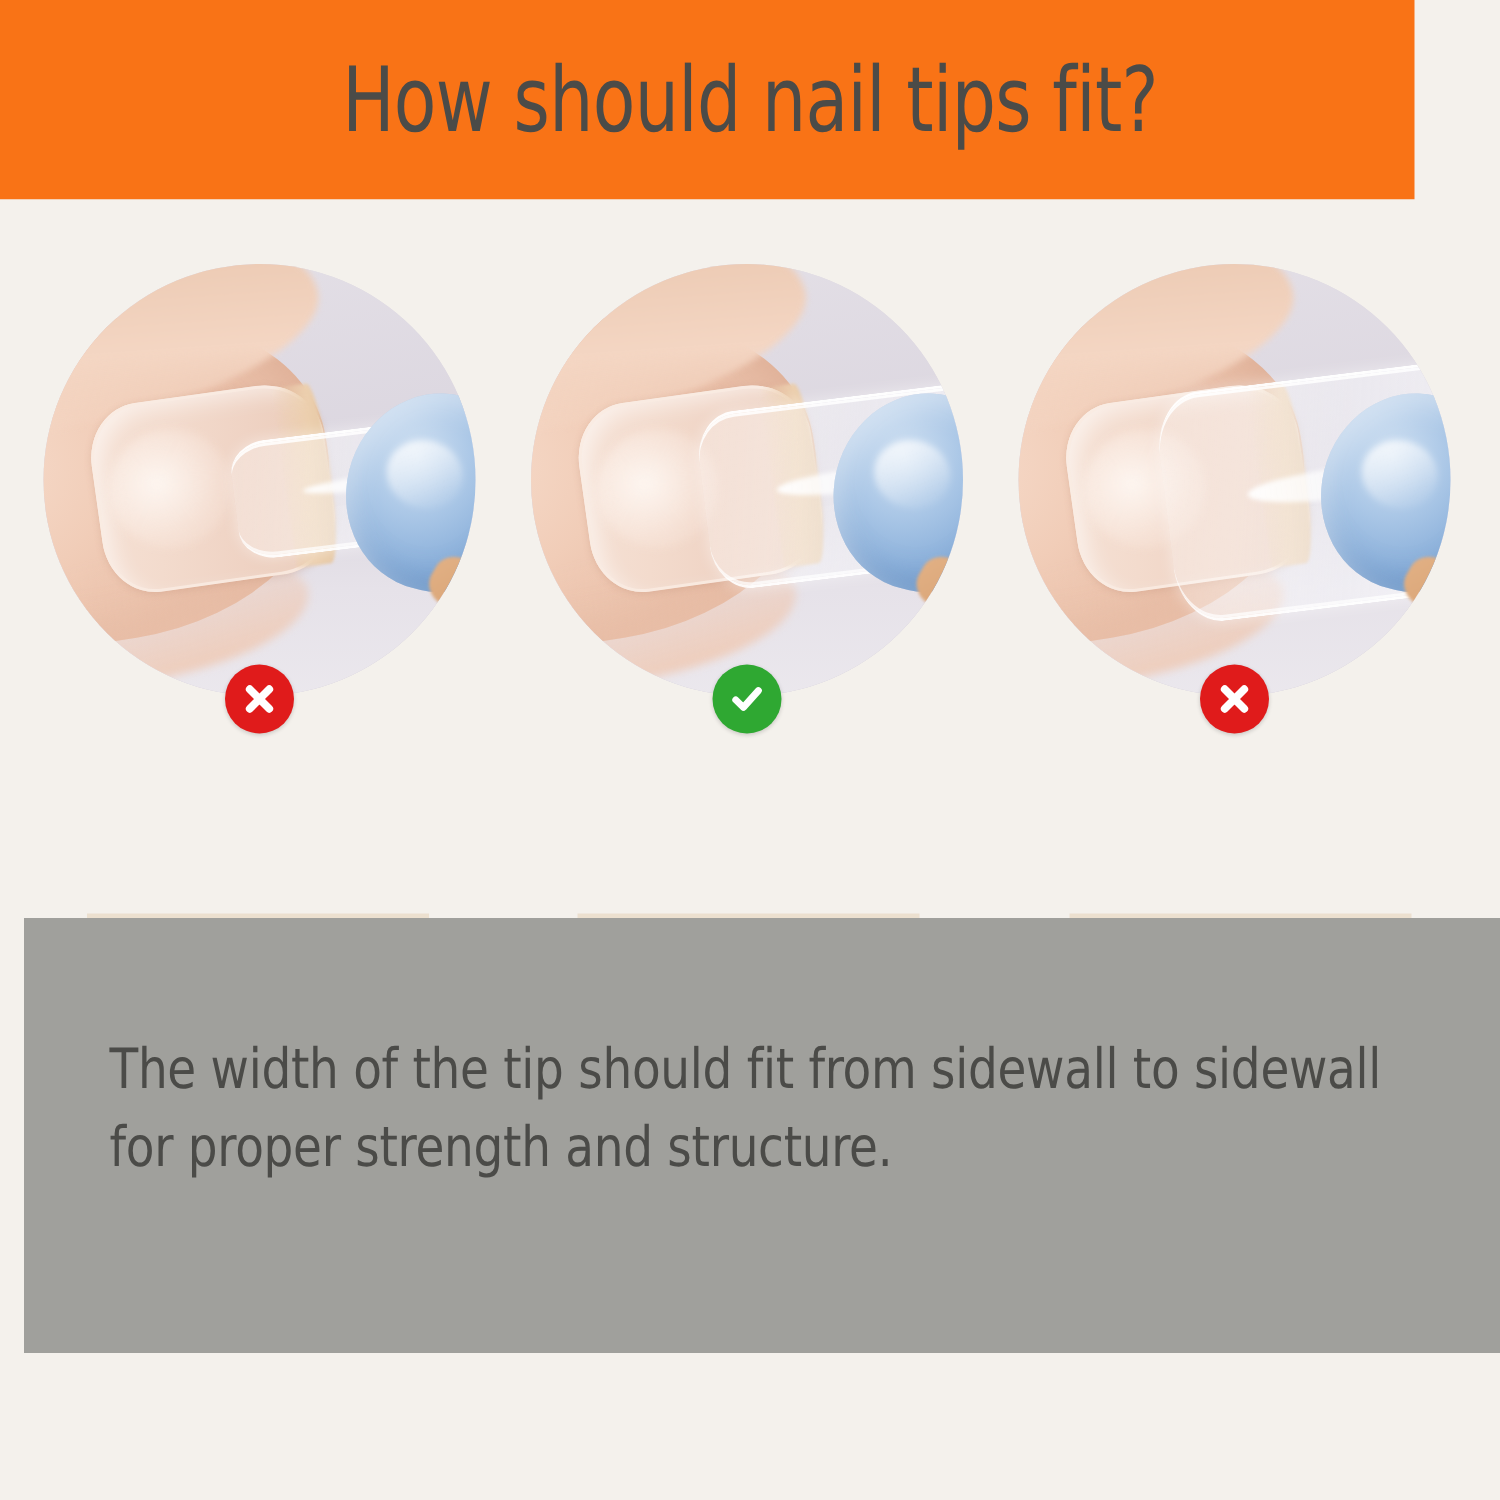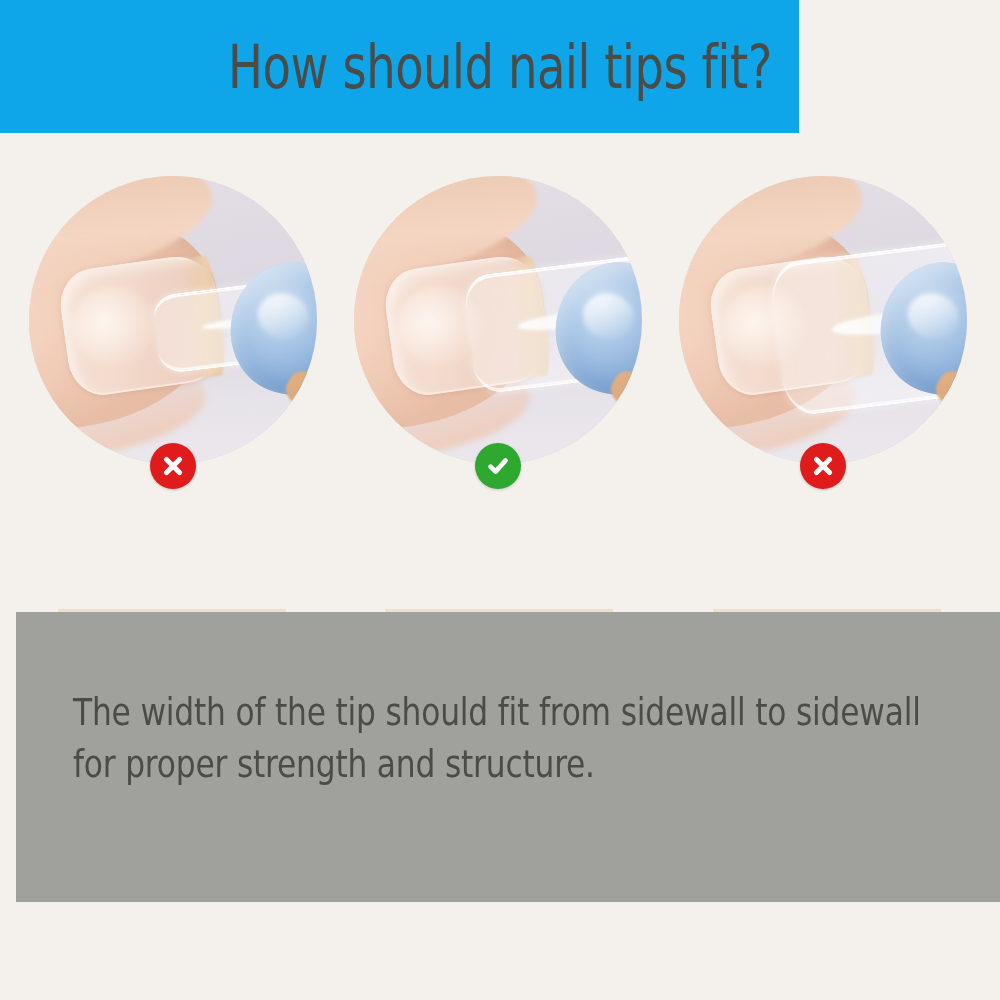--- a/index.html
+++ b/index.html
@@ -19,23 +19,23 @@
     width: 1000px;
     height: 1000px;
     background: #f4f1ec;
   }
 
   
   .header-band {
     position: absolute;
     left: 0;
     top: 0;
-    width: 799px;
+    width: 943px;
     height: 133px;
-    background: #0ea5e9;
+    background: #f97316;
   }
   .page-title {
     position: absolute;
     left: 0;
     top: 0;
     width: 1000px;
     height: 133px;
     display: flex;
     align-items: center;
     justify-content: center;

